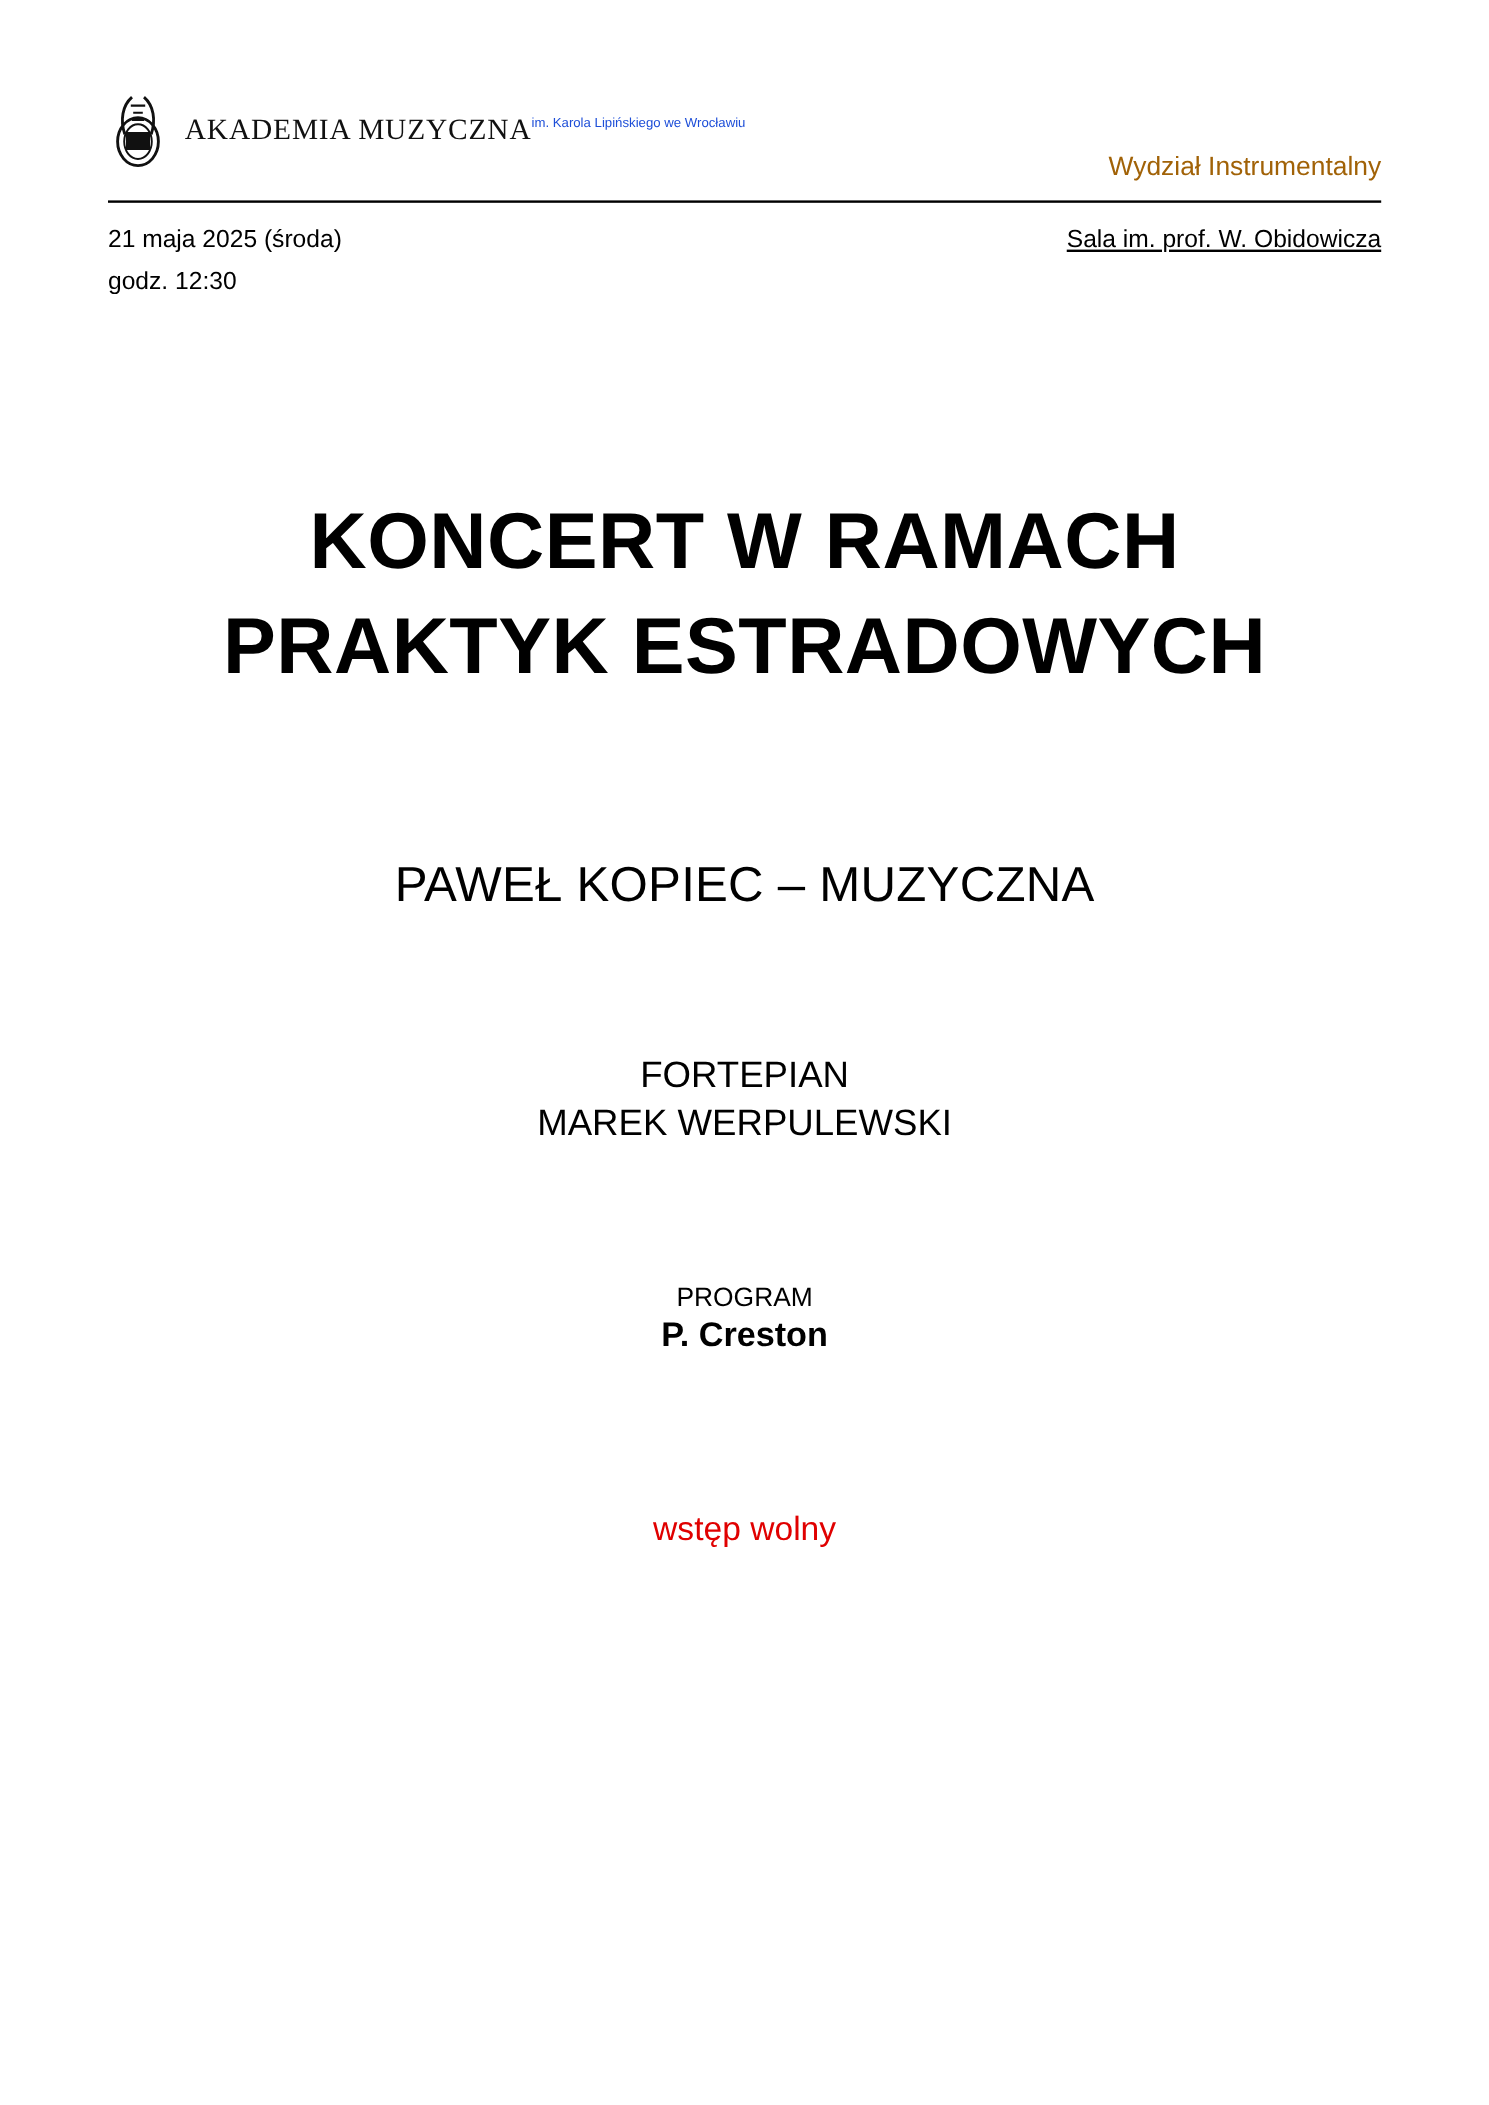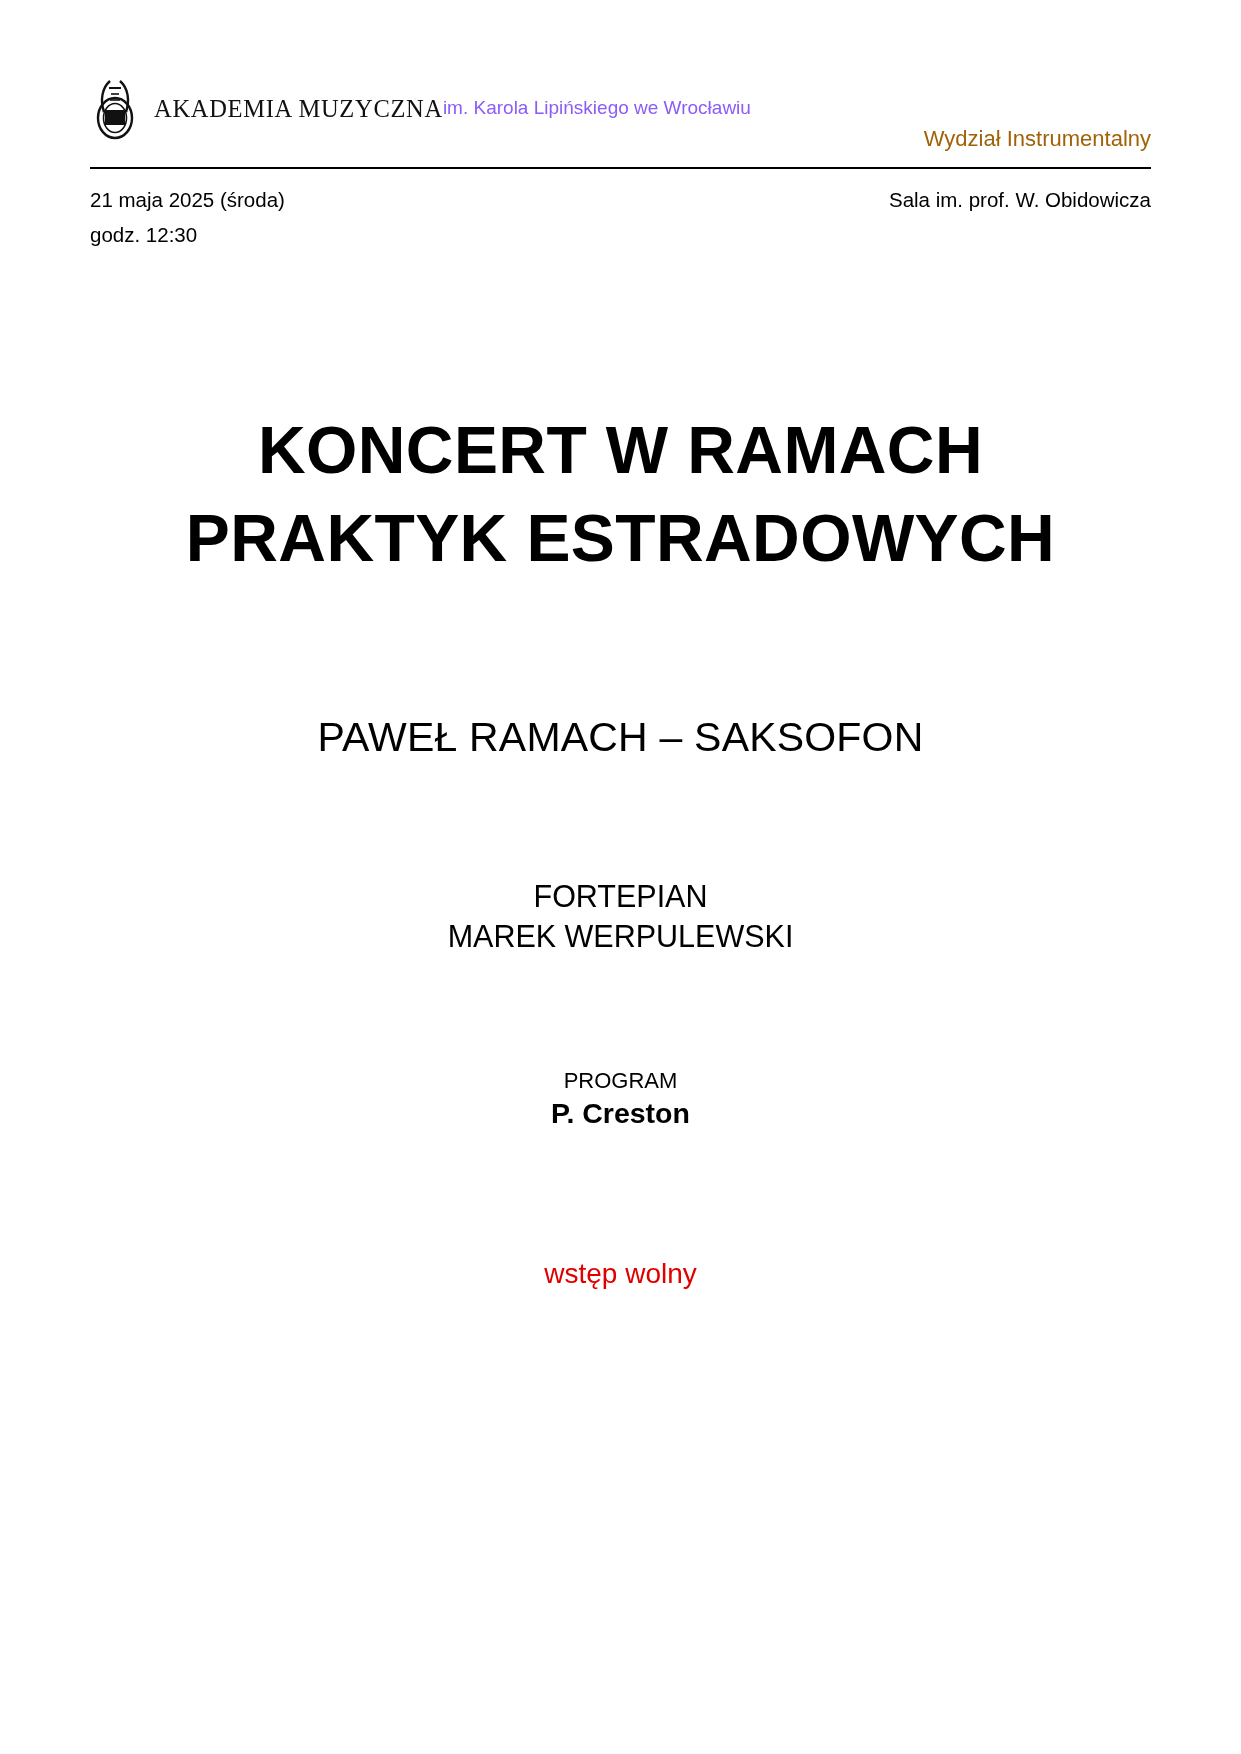--- a/index.html
+++ b/index.html
@@ -51,22 +51,22 @@
   }
   .brand-title {
     font-family: "Liberation Serif", serif;
     font-size: 24.5px;
     letter-spacing: 0.7px;
     color: #111;
     white-space: nowrap;
   }
   .brand-sub {
     font-family: "Liberation Sans", sans-serif;
-    font-size: 19px;
-    color: #8b5cf6;
+    font-size: 11px;
+    color: #1d4ed8;
     white-space: nowrap;
     margin-top: 2px;
   }
   .faculty {
     position: absolute;
     right: 0;
     top: 126px;
     font-size: 22px;
     color: #a16207;
     white-space: nowrap;
@@ -90,20 +90,21 @@
     justify-content: space-between;
     align-items: flex-start;
     font-size: 20.5px;
     line-height: 1.72;
   }
   .meta-left {
     text-align: left;
   }
   .meta-right {
     text-align: left;
+    text-decoration: underline;
   }
 
   
   .body-block {
     position: absolute;
     left: 90px;
     right: 90px;
     top: 300px;
     text-align: center;
   }
@@ -187,21 +188,21 @@
       <div>godz. 12:30</div>
     </div>
     <div class="meta-right">
       <div>Sala im. prof. W. Obidowicza</div>
     </div>
   </div>
 
   <div class="body-block">
     <div class="concert-title">KONCERT W RAMACH PRAKTYK ESTRADOWYCH</div>
 
-    <div class="performer">PAWEŁ RAMACH – SAKSOFON</div>
+    <div class="performer">PAWEŁ KOPIEC – MUZYCZNA</div>
 
     <div class="accompanist">
       <div>FORTEPIAN</div>
       <div>MAREK WERPULEWSKI</div>
     </div>
 
     <div class="program-label">PROGRAM</div>
     <div class="program-item">P. Creston</div>
 
     <div class="free-entry">wstęp wolny</div>

